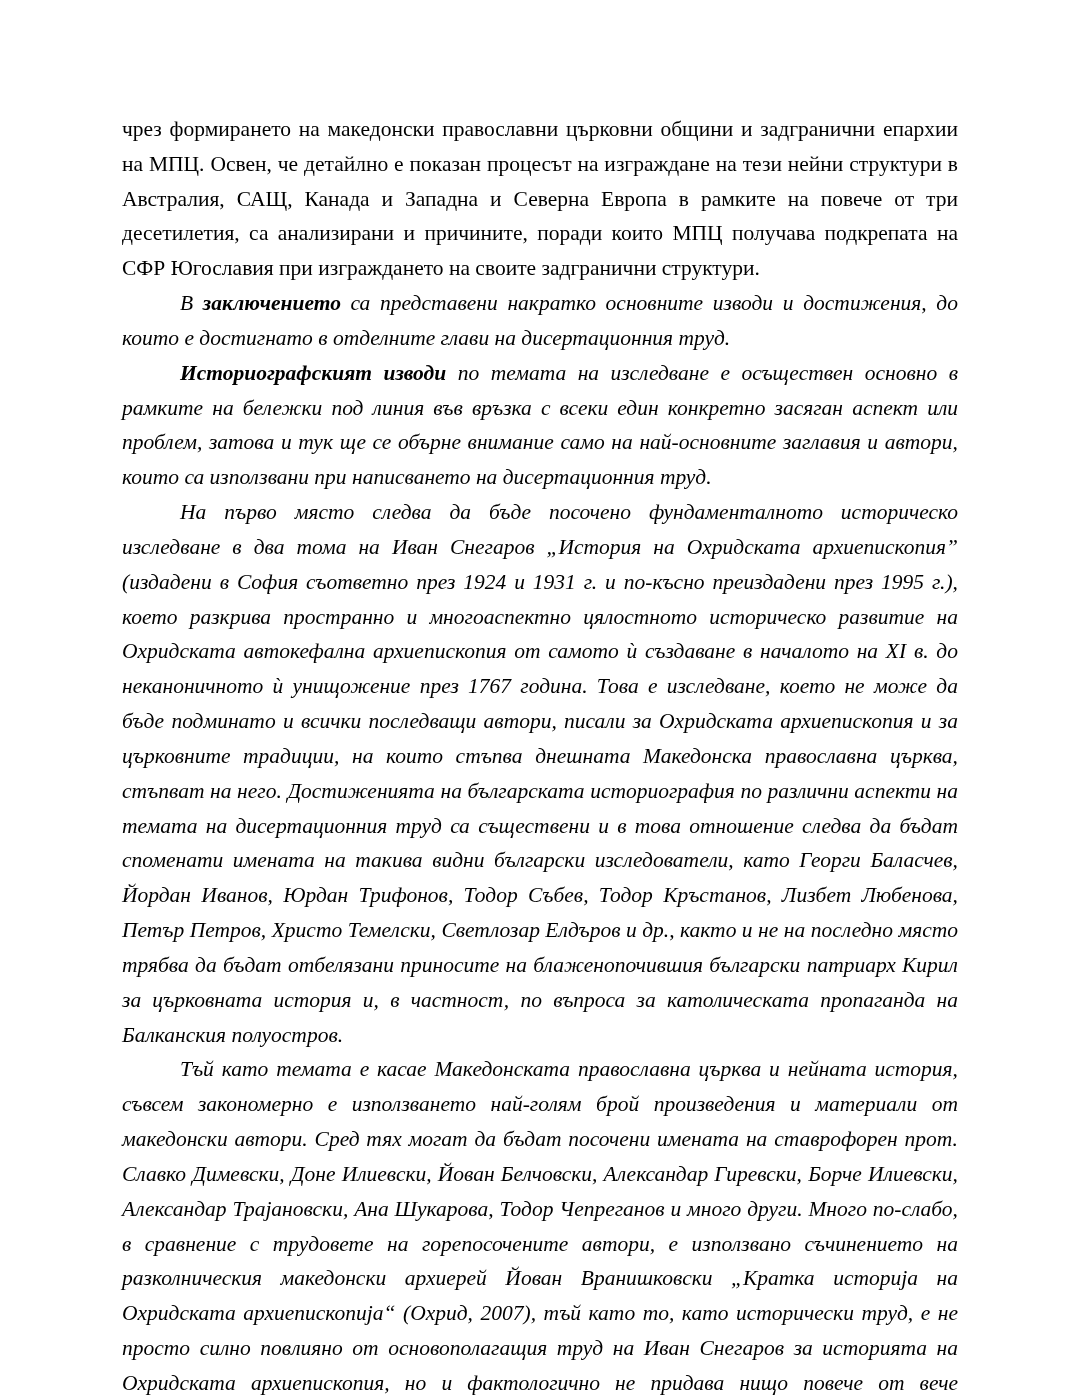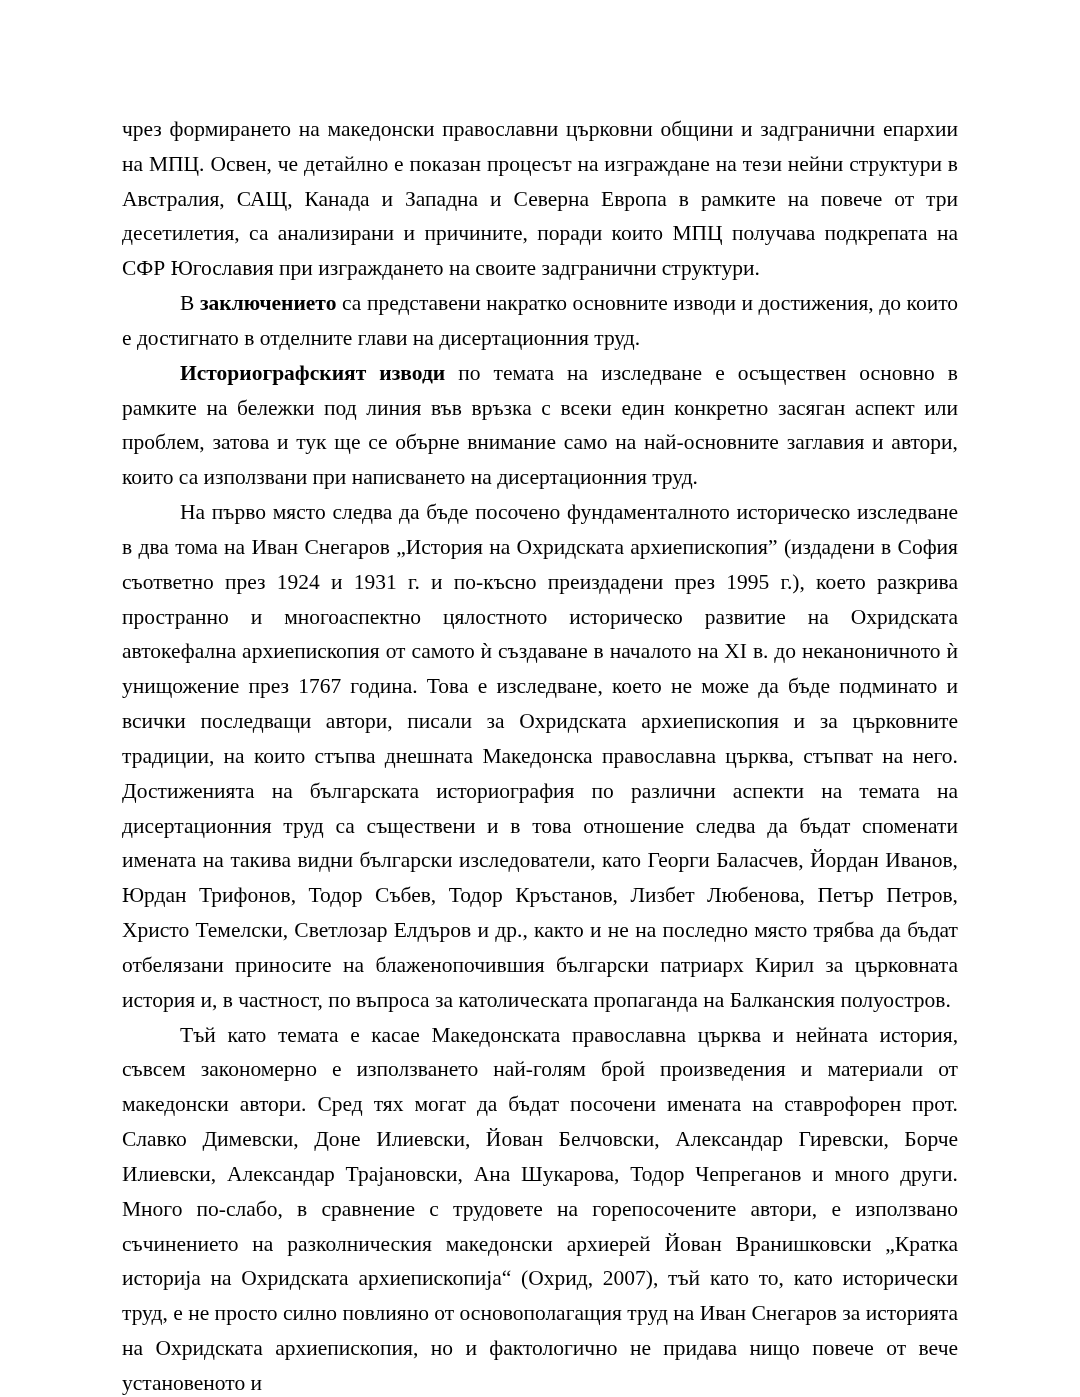--- a/index.html
+++ b/index.html
@@ -25,20 +25,21 @@
     line-height: 1.62;
     text-align: justify;
     text-justify: inter-word;
   }
   p.para {
     margin: 0;
     text-indent: 0;
   }
   p.para.indent {
     text-indent: 58px;
+    font-style: italic;
   }
   b.bold {
     font-weight: bold;
   }
 </style>
 </head>
 <body>
 
 <div class="page">
   <div class="doc-body" id="doc-body">

